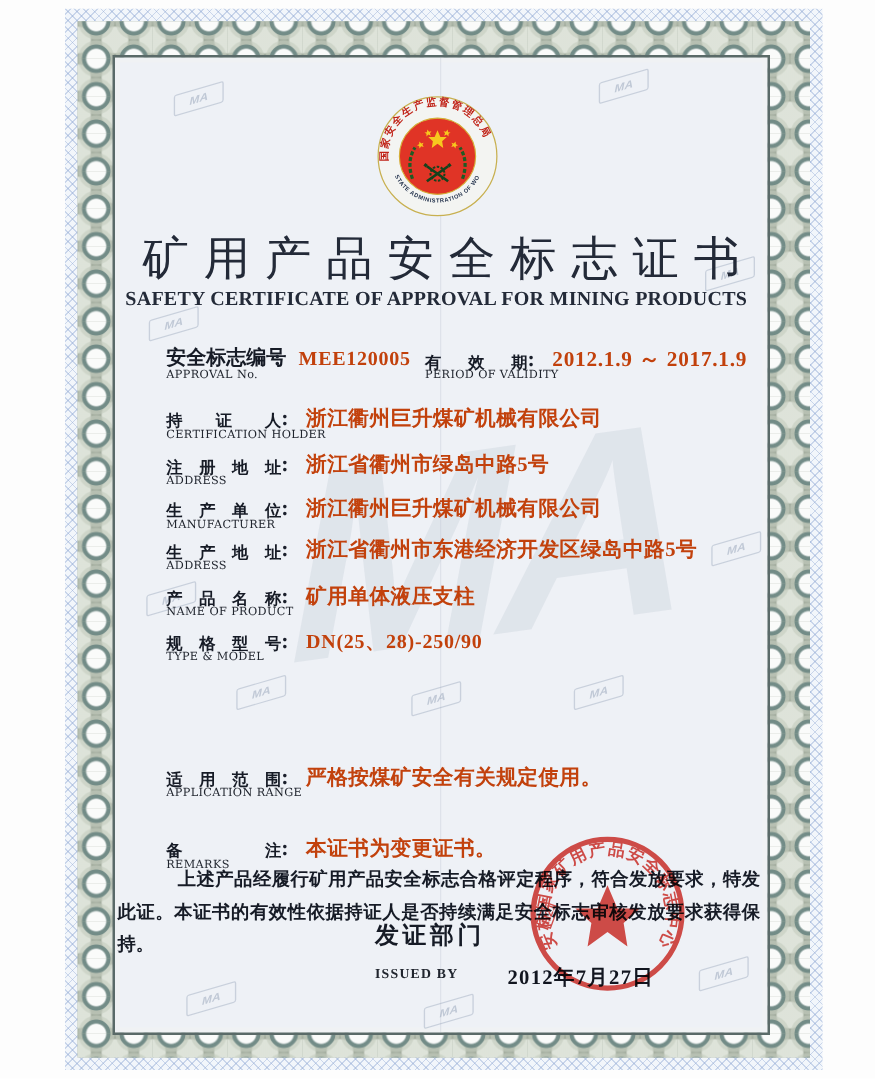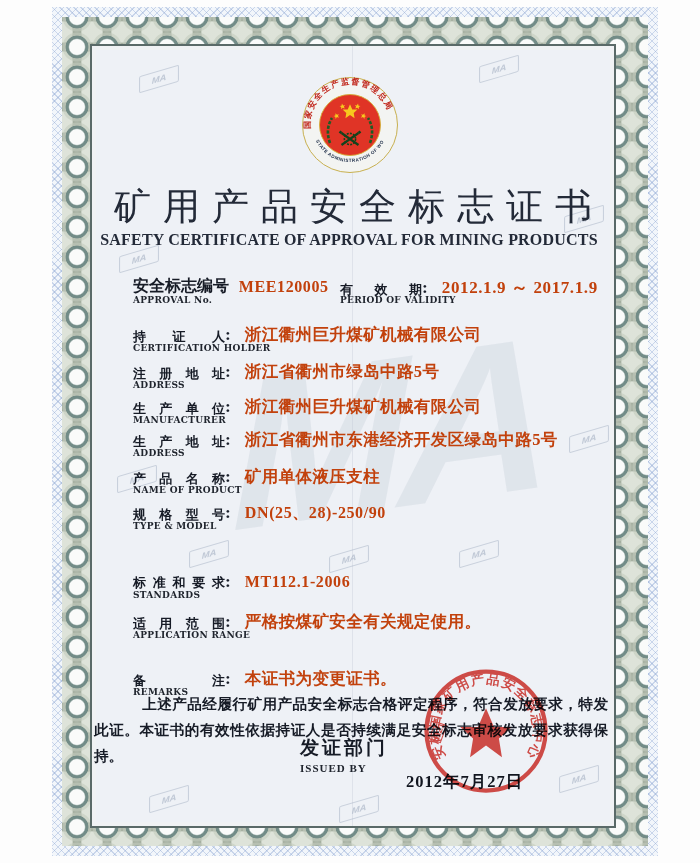--- a/index.html
+++ b/index.html
@@ -36,29 +36,29 @@
   .title-en{position:absolute;left:92px;top:231px;width:514px;text-align:center;
       font-size:16px;font-weight:700;color:#232a38;letter-spacing:.2px;}
   
   .row{position:absolute;left:133px;white-space:nowrap;}
   .cn-label{display:inline-block;font-size:13px;font-weight:700;color:#161b26;
       text-align:justify;text-align-last:justify;vertical-align:bottom;}
   .w92{width:92px;}.w88{width:86px;font-size:16px;}.w80{width:82px;}
   .colon{font-size:17.5px;font-weight:700;}
   .value{font-size:16.5px;font-weight:600;margin-left:10px;color:#c2410c;letter-spacing:.4px;}
   .mono-val{font-size:16px;font-weight:700;letter-spacing:.6px;}
-  .en-sub{position:absolute;left:0;top:19px;font-size:9px;font-weight:700;color:#20252e;
+  .en-sub{position:absolute;left:0;top:19px;font-size:9px;font-weight:400;color:#20252e;
       letter-spacing:.3px;font-family:"DejaVu Serif",serif;white-space:nowrap;}
   .ap-right{position:absolute;left:340px;top:276px;white-space:nowrap;}
   
   .declaration{position:absolute;left:94px;top:692px;width:514px;font-size:14.6px;
       font-weight:600;line-height:1.78;text-align:justify;text-indent:3.3em;color:#161b26;}
   .issuer{position:absolute;left:300px;top:735px;width:160px;text-align:left;}
   .issuer-cn{font-size:19px;font-weight:700;letter-spacing:3px;color:#161b26;}
-  .issuer-en{font-size:11px;font-weight:600;letter-spacing:1px;color:#20252e;margin-top:1px;}
+  .issuer-en{font-size:11px;font-weight:600;letter-spacing:1px;color:#20252e;margin-top:12px;}
   .issue-date{position:absolute;left:406px;top:771px;font-size:16.5px;font-weight:700;
       letter-spacing:1px;color:#11151f;}
   .stamp{position:absolute;left:401px;top:646px;width:170px;height:170px;
       opacity:.9;mix-blend-mode:multiply;}
 </style>
 </head>
 <body>
 
 <div class="page">
 
@@ -149,25 +149,20 @@
   <div class="row" style="top:466px">
     <span class="cn-label w92">产品名称</span><span class="colon">:</span>
     <span class="value">矿用单体液压支柱</span>
     <span class="en-sub">NAME OF PRODUCT</span>
   </div>
   <div class="row" style="top:502px">
     <span class="cn-label w92">规格型号</span><span class="colon">:</span>
     <span class="value mono-val">DN(25、28)-250/90</span>
     <span class="en-sub">TYPE &amp; MODEL</span>
   </div>
-  <div class="row" style="top:571px">
-    <span class="cn-label w92">标准和要求</span><span class="colon">:</span>
-    <span class="value mono-val">MT112.1-2006</span>
-    <span class="en-sub">STANDARDS</span>
-  </div>
   <div class="row" style="top:611px">
     <span class="cn-label w92">适用范围</span><span class="colon">:</span>
     <span class="value">严格按煤矿安全有关规定使用。</span>
     <span class="en-sub">APPLICATION RANGE</span>
   </div>
   <div class="row" style="top:668px">
     <span class="cn-label w92">备注</span><span class="colon">:</span>
     <span class="value">本证书为变更证书。</span>
     <span class="en-sub">REMARKS</span>
   </div>

